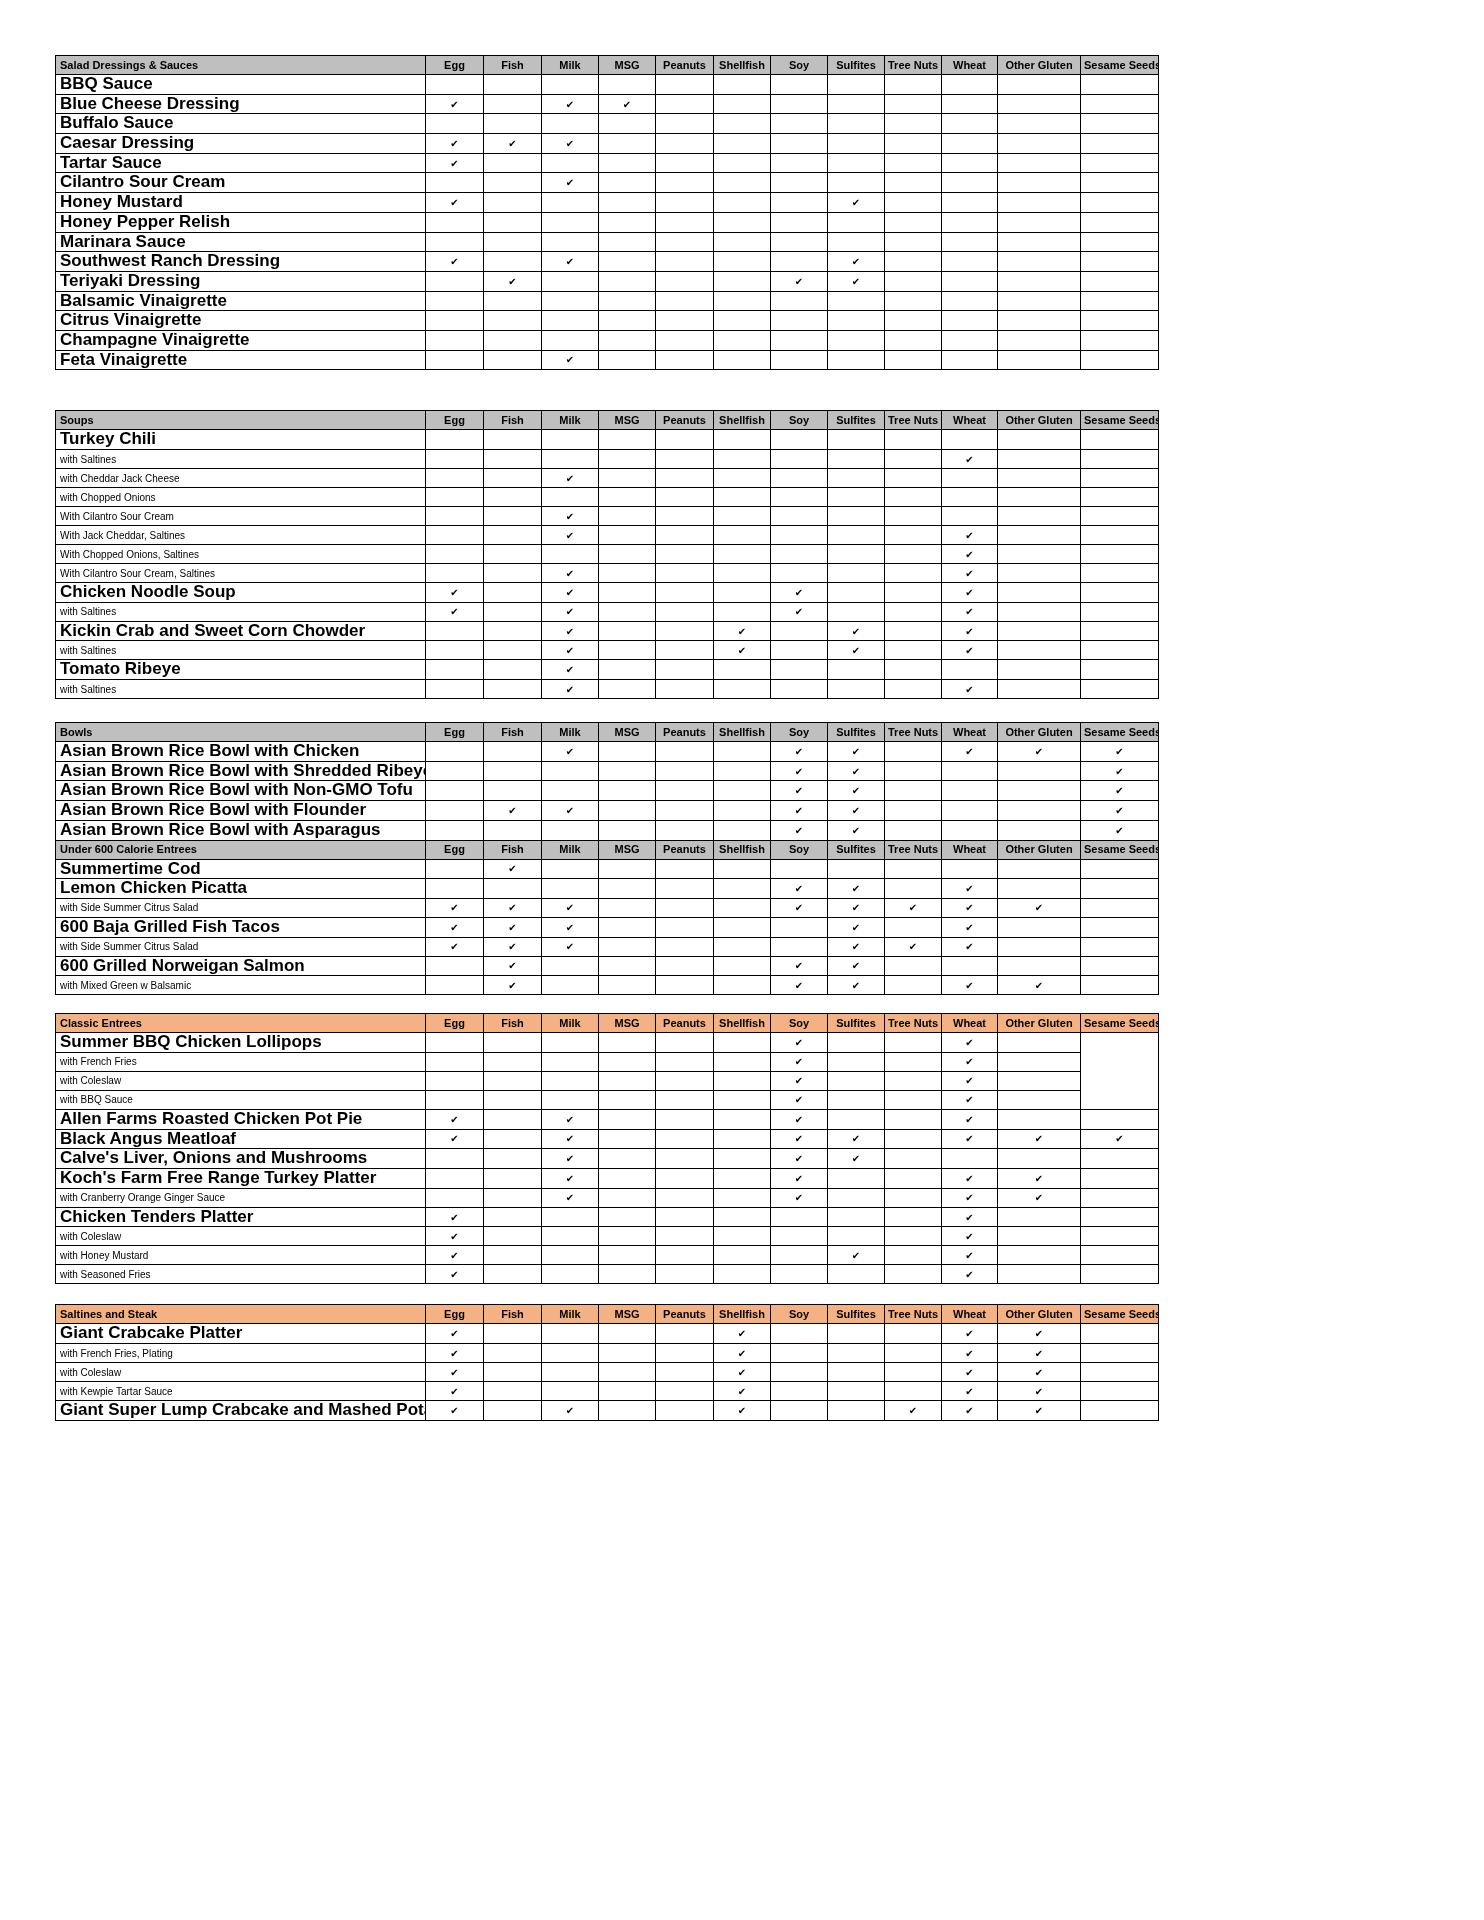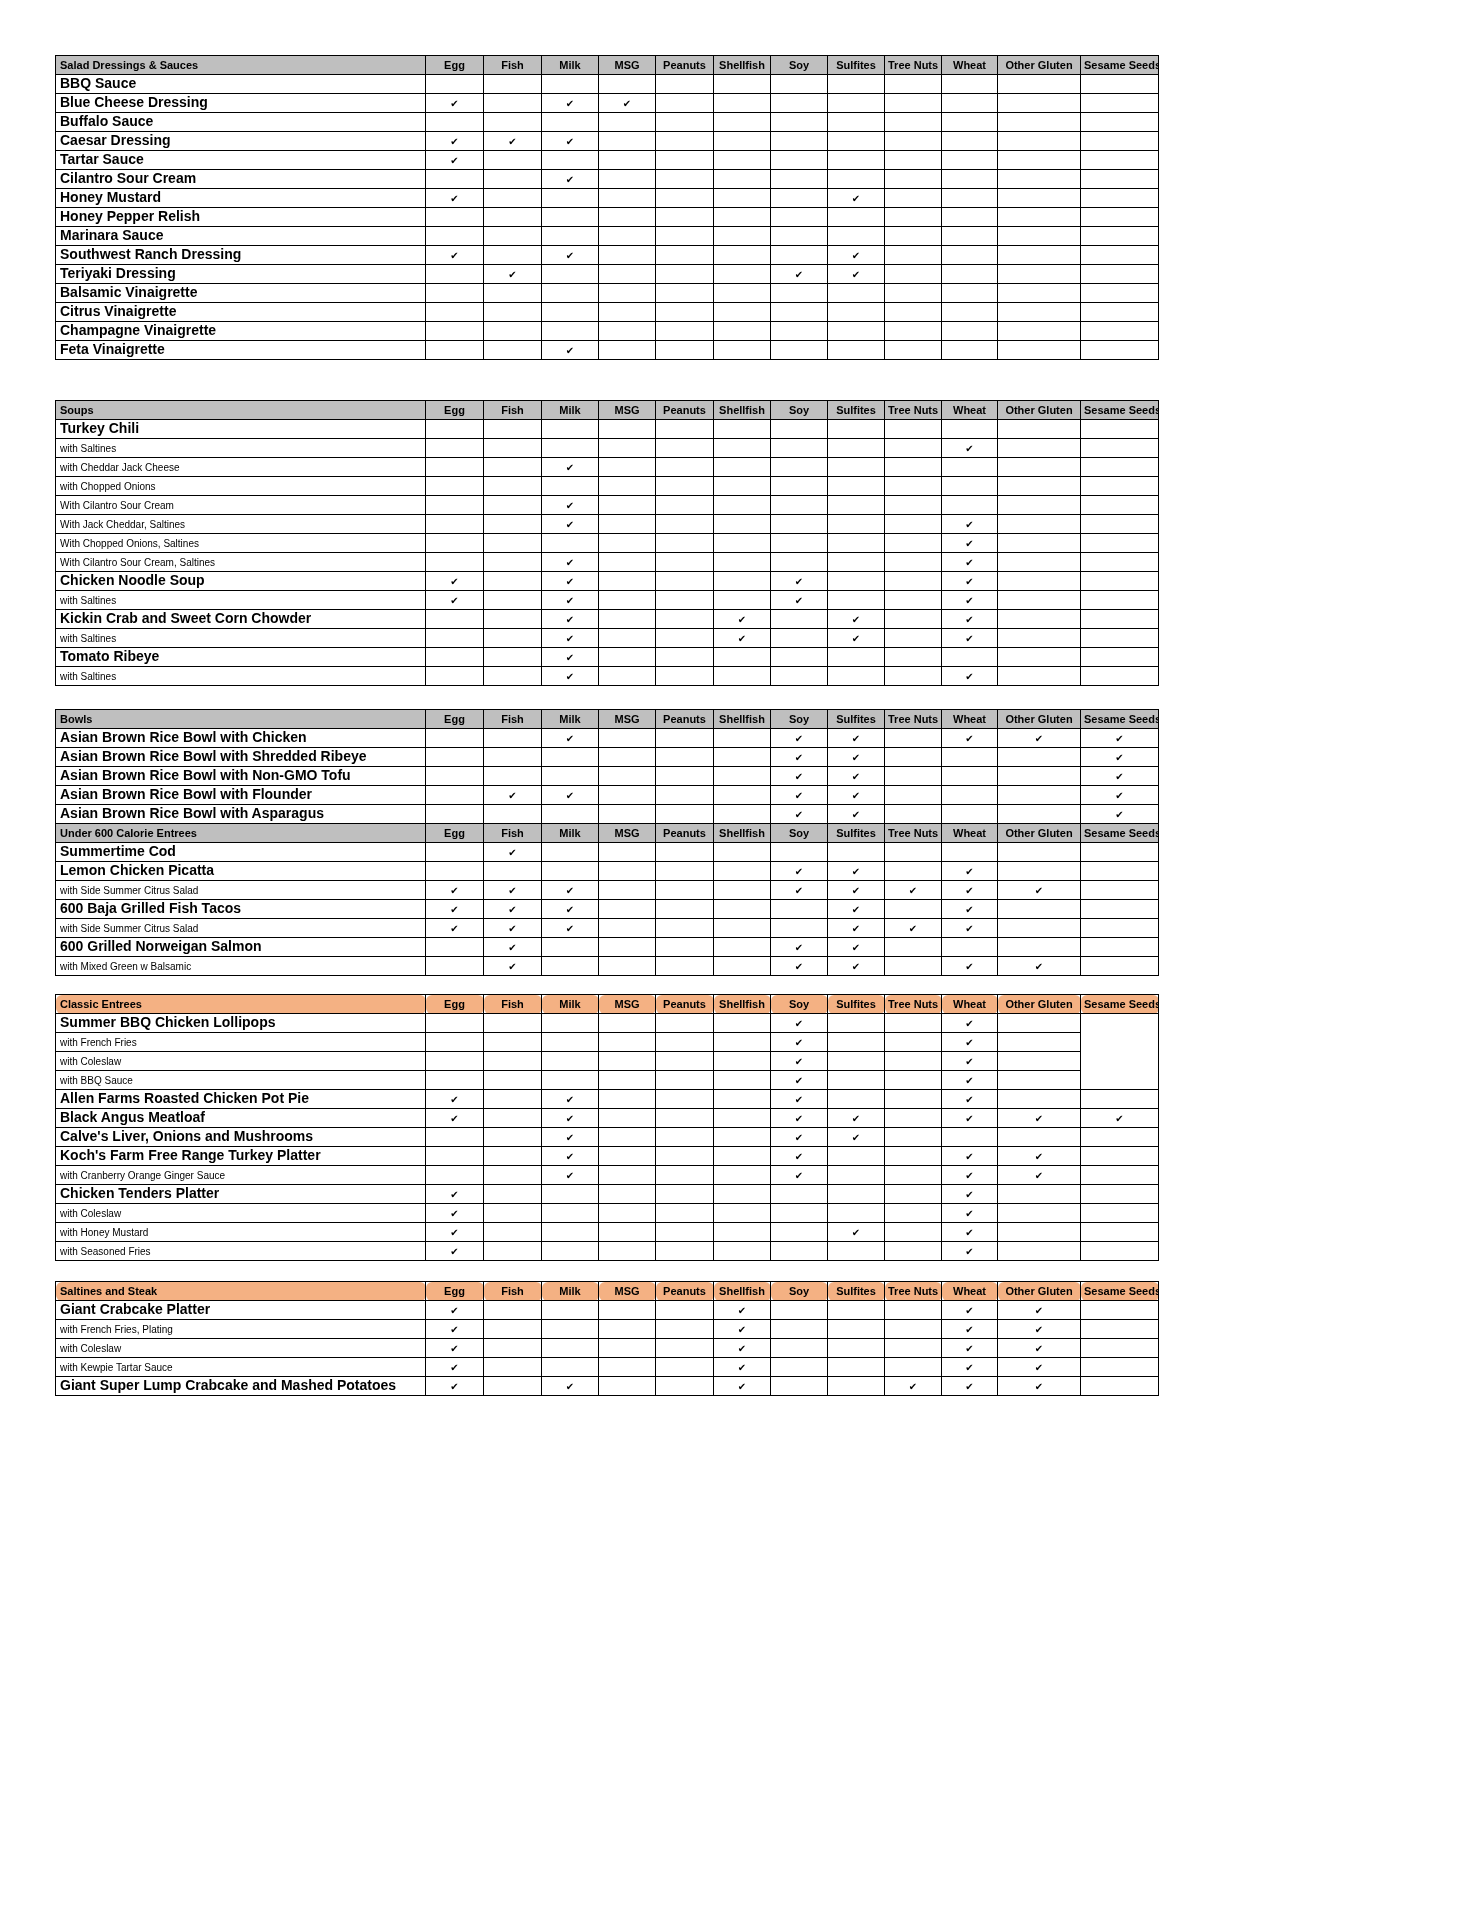--- a/index.html
+++ b/index.html
@@ -41,24 +41,24 @@
   .header-row th {
     font-weight: bold;
     font-size: 11px;
   }
   .header-row .name-cell {
     text-align: left;
     padding-left: 4px;
   }
   .allergen-head { text-align: center; }
   tr.gray th   { background: #bfbfbf; }
-  tr.orange th { background: #f4b183; border-radius: 6px; }
+  tr.orange th { background: #f4b183; }
 
   td.name-cell { text-align: left; padding-left: 4px; }
-  .main-item { font-weight: bold; font-size: 14px; }
+  .main-item { font-weight: bold; font-size: 17px; }
   .sub-item  { font-weight: normal; font-size: 10px; }
 
   .check-cell {
     text-align: center;
     font-size: 10px;
     font-weight: bold;
     font-family: "DejaVu Sans", sans-serif;
   }
 </style>
 </head>

